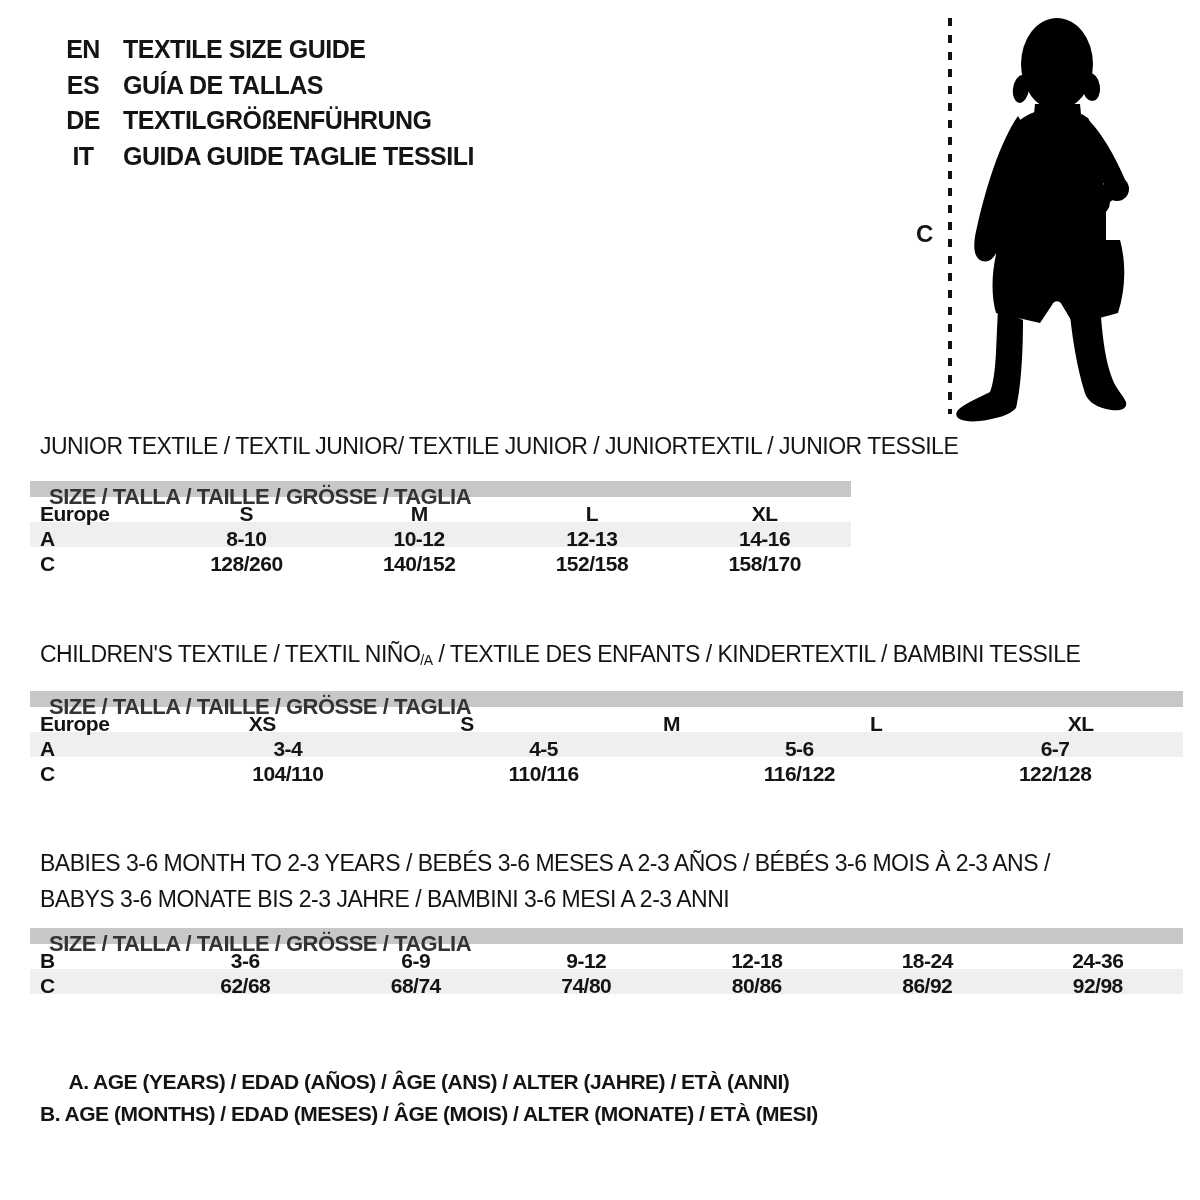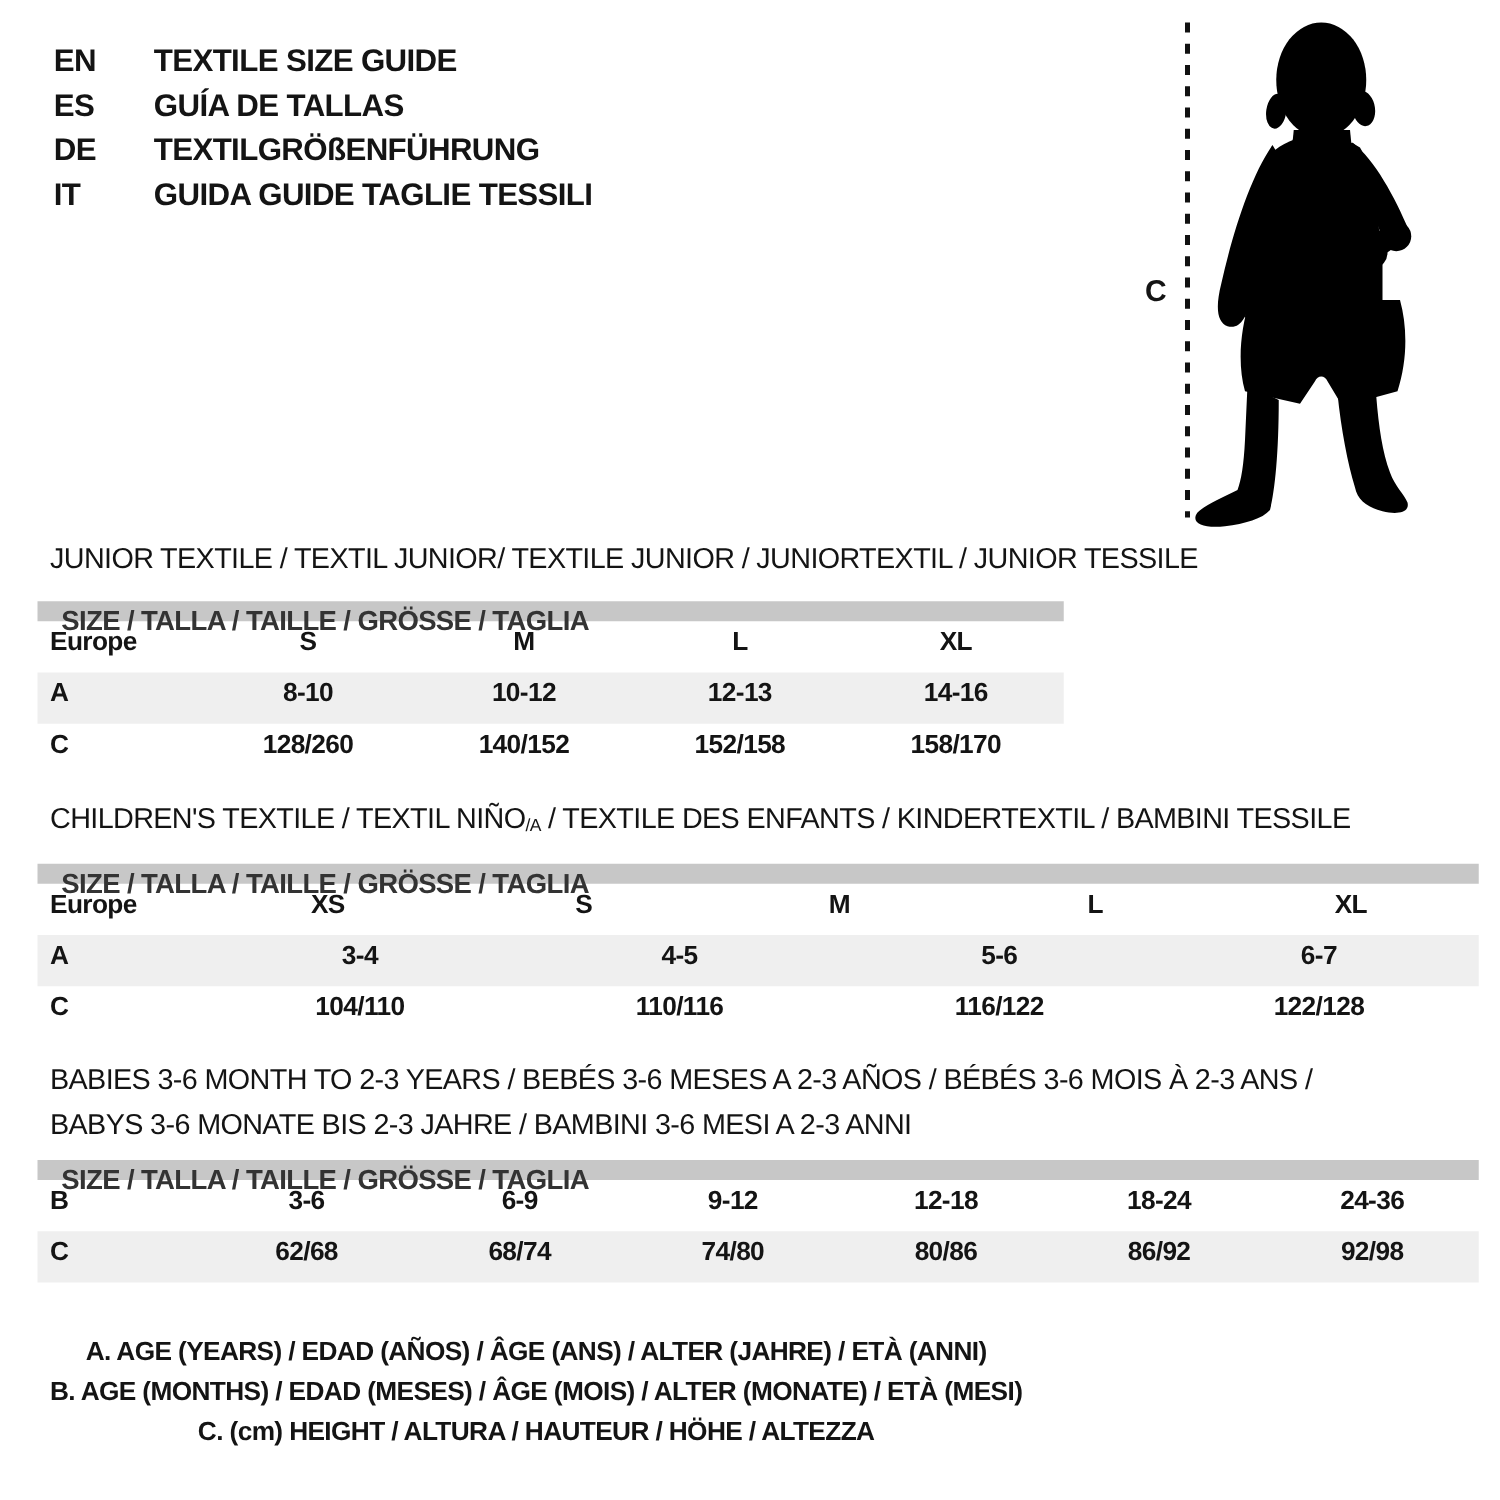--- a/index.html
+++ b/index.html
@@ -8,21 +8,21 @@
     background:#ffffff;
     font-family:"Liberation Sans","DejaVu Sans",sans-serif;
     color:#141414;
     position:relative;
     overflow:hidden;
   }
 
   
   .lang-block{position:absolute;left:43px;top:32px;}
   .lang-row{display:flex;height:35.5px;line-height:35.5px;}
-  .lang-code{width:80px;font-size:25px;font-weight:bold;letter-spacing:-0.5px;}
+  .lang-code{width:80px;font-size:25px;font-weight:bold;letter-spacing:-0.5px;text-align:center;}
   .lang-title{font-size:25px;font-weight:bold;letter-spacing:-0.5px;white-space:nowrap;}
 
   
   .figure-wrap{position:absolute;left:940px;top:12px;width:200px;height:410px;}
   .figure-wrap svg{display:block;}
   .c-label{position:absolute;left:916px;top:220px;font-size:24px;font-weight:bold;}
 
   
   .section-title{
     position:absolute;left:40px;
@@ -33,21 +33,21 @@
   .two-line{line-height:36px;}
 
   
   .size-table{position:absolute;left:30px;}
   .size-bar{
     height:16px;line-height:31px;
     background:#c7c7c7;color:#333333;
     font-size:22px;font-weight:bold;letter-spacing:-0.5px;
     padding-left:19px;
   }
-  .t-row{display:flex;height:41px;line-height:33px;font-size:21px;font-weight:bold;letter-spacing:-0.5px;}
+  .t-row{display:flex;height:25px;line-height:33px;font-size:21px;font-weight:bold;letter-spacing:-0.5px;}
   .t-row.alt{background:#efefef;}
   .t-cell{flex:1;text-align:center;}
   .t-cell.label{flex:0 0 120px;text-align:left;padding-left:10px;}
 
   
   .legend{position:absolute;left:40px;top:1066px;line-height:32px;
     font-size:21px;font-weight:bold;letter-spacing:-0.5px;white-space:nowrap;text-align:center;}
 </style>
 </head>
 <body>
@@ -182,14 +182,13 @@
     <div class="t-cell">74/80</div>
     <div class="t-cell">80/86</div>
     <div class="t-cell">86/92</div>
     <div class="t-cell">92/98</div>
   </div>
 </div>
 
 <div class="legend">
   <div>A. AGE (YEARS) / EDAD (AÑOS) / ÂGE (ANS) / ALTER (JAHRE) / ETÀ (ANNI)</div>
   <div>B. AGE (MONTHS) / EDAD (MESES) / ÂGE (MOIS) / ALTER (MONATE) / ETÀ (MESI)</div>
-  <div>C. (cm) HEIGHT / ALTURA / HAUTEUR / HÖHE / ALTEZZA</div>
 </div>
 
 </body></html>

